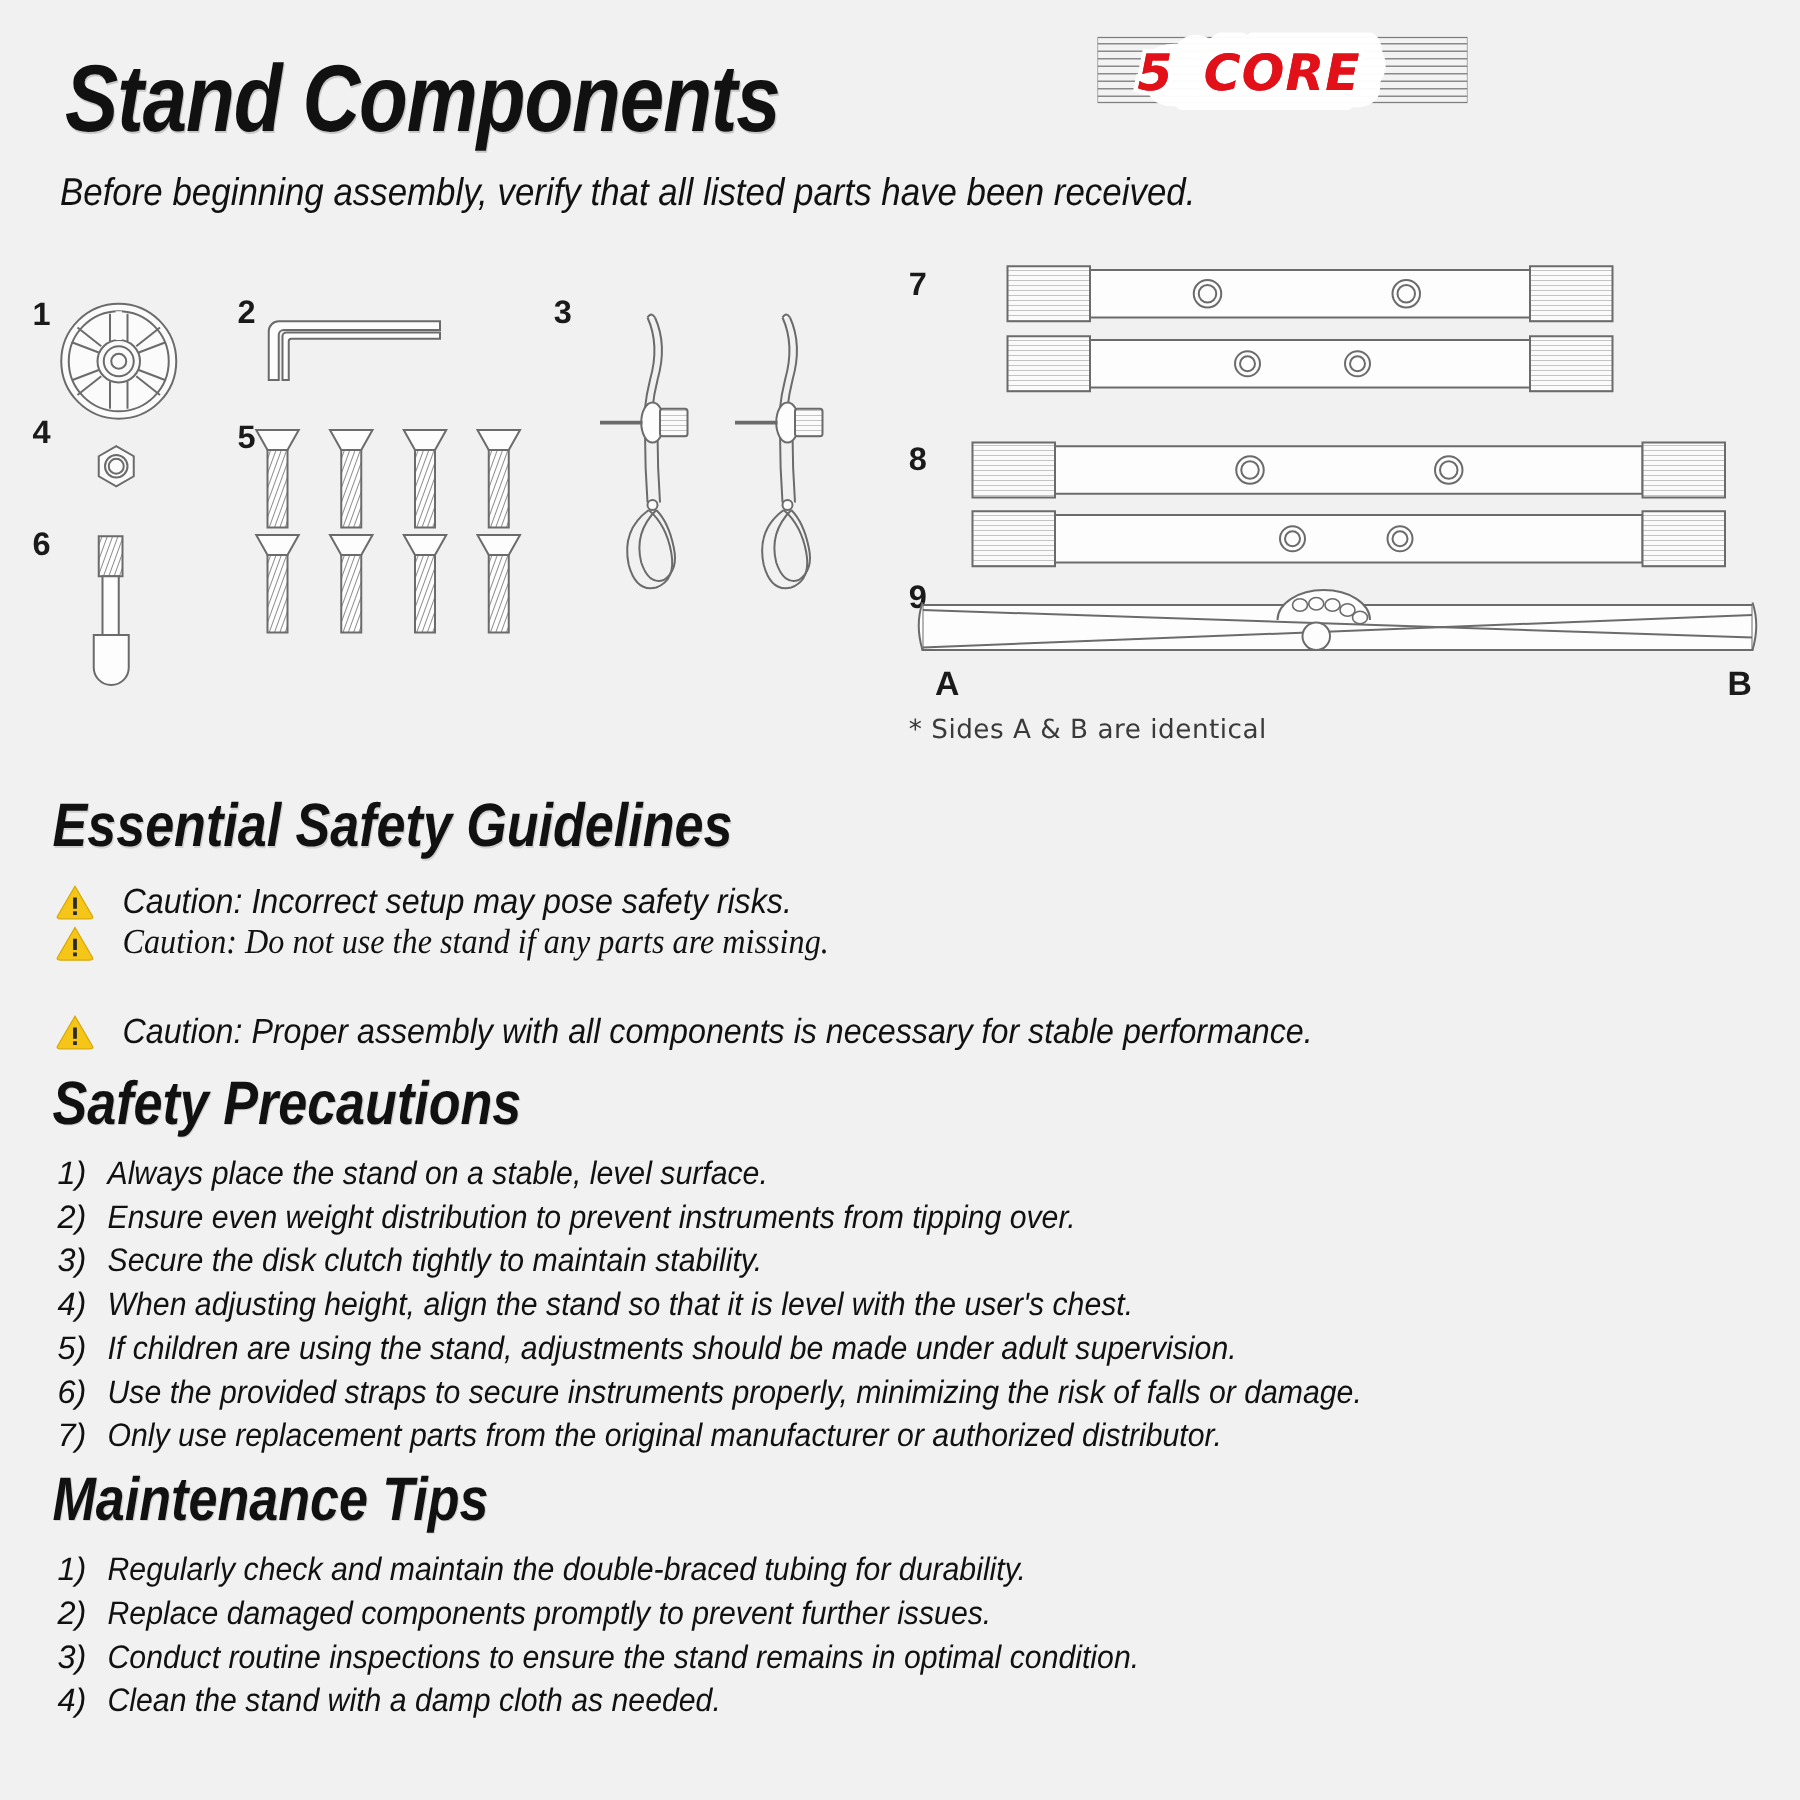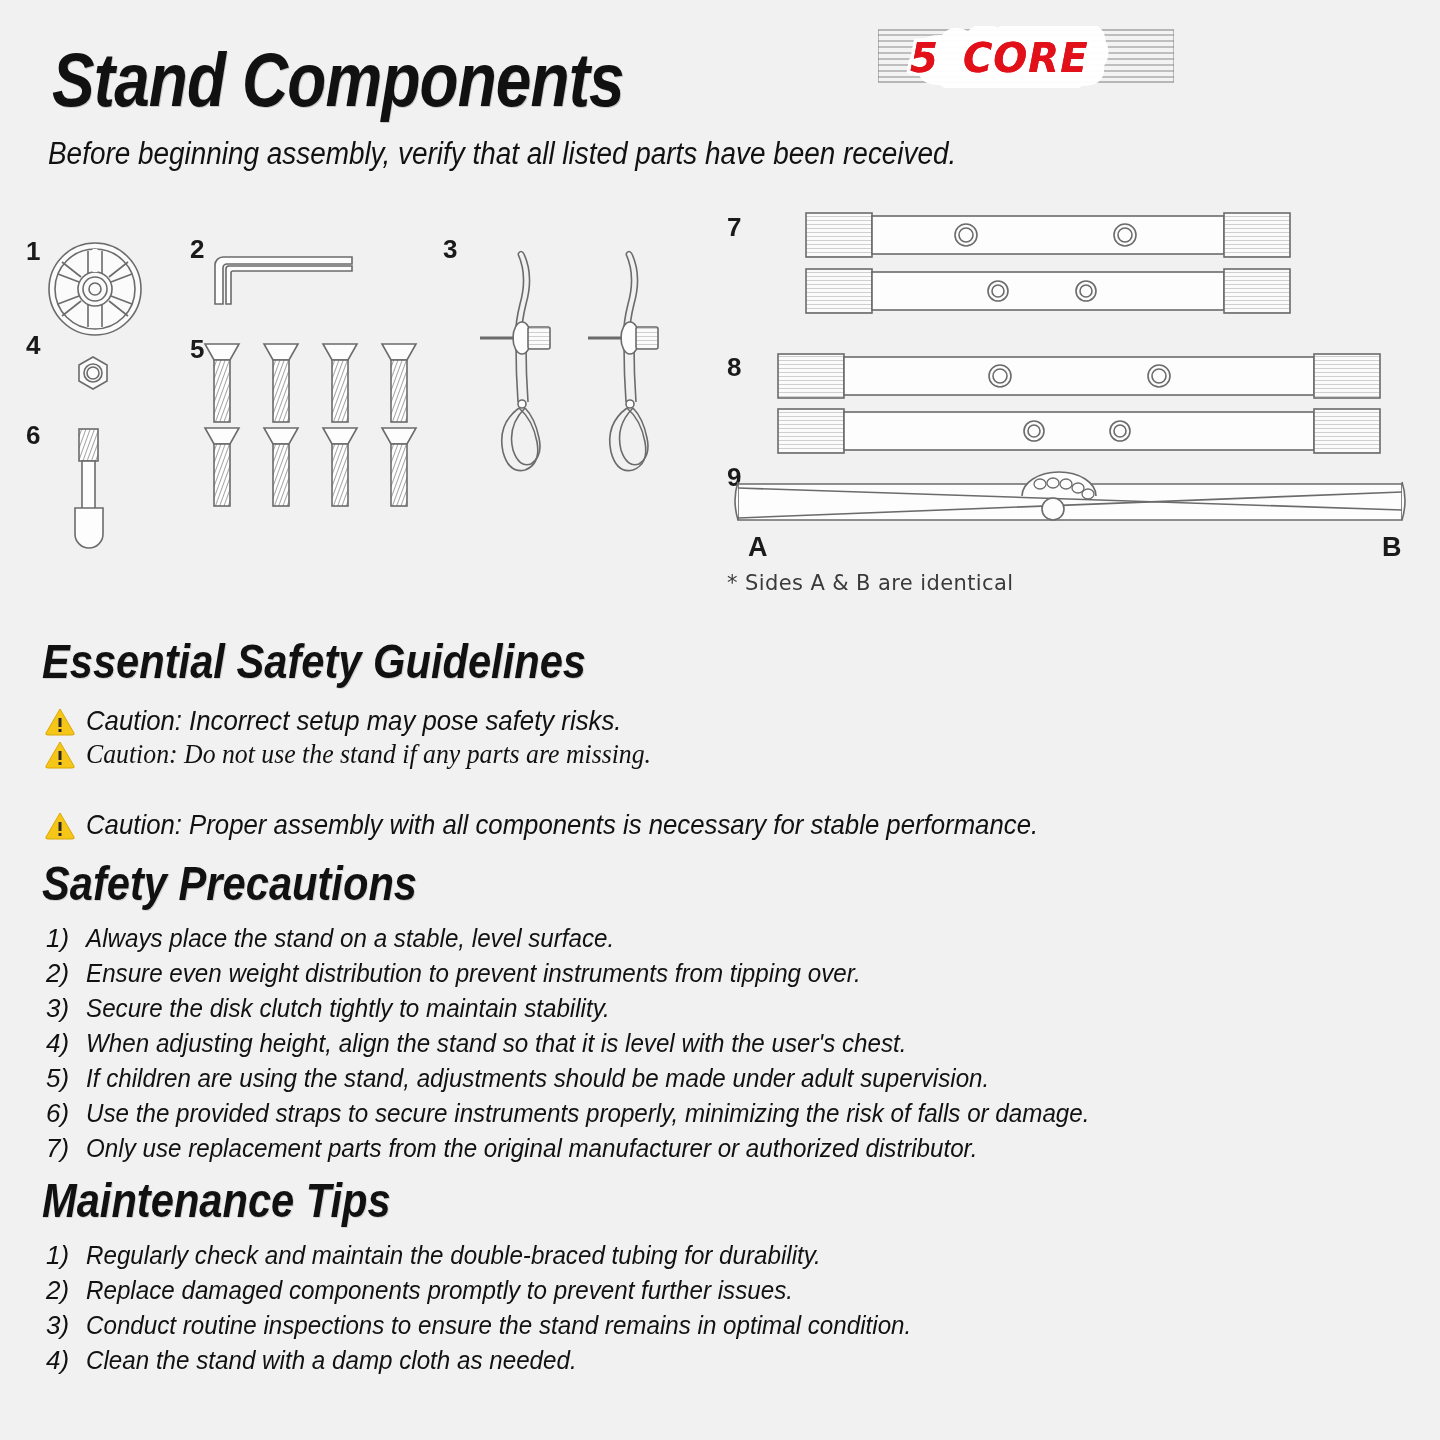--- a/index.html
+++ b/index.html
@@ -77,21 +77,21 @@
     white-space:nowrap;
     text-shadow:1px 1px 0 rgba(140,140,140,.3);
   }
   #h-guidelines{top:633px;}
   #h-precautions{top:855px;}
   #h-maint{top:1172px;}
 
   
   .caution{
     position:absolute;left:44px;
-    display:flex;align-items:center;gap:10px;
+    display:flex;align-items:center;gap:22px;
     white-space:nowrap;
   }
   .caution .ctext{
     font-size:28px;font-style:italic;font-weight:500;
     transform:scaleX(.92);transform-origin:left center;
   }
   .warn{width:32px;height:29px;flex:0 0 auto;}
 
   
   .list{position:absolute;left:46px;white-space:nowrap;}

